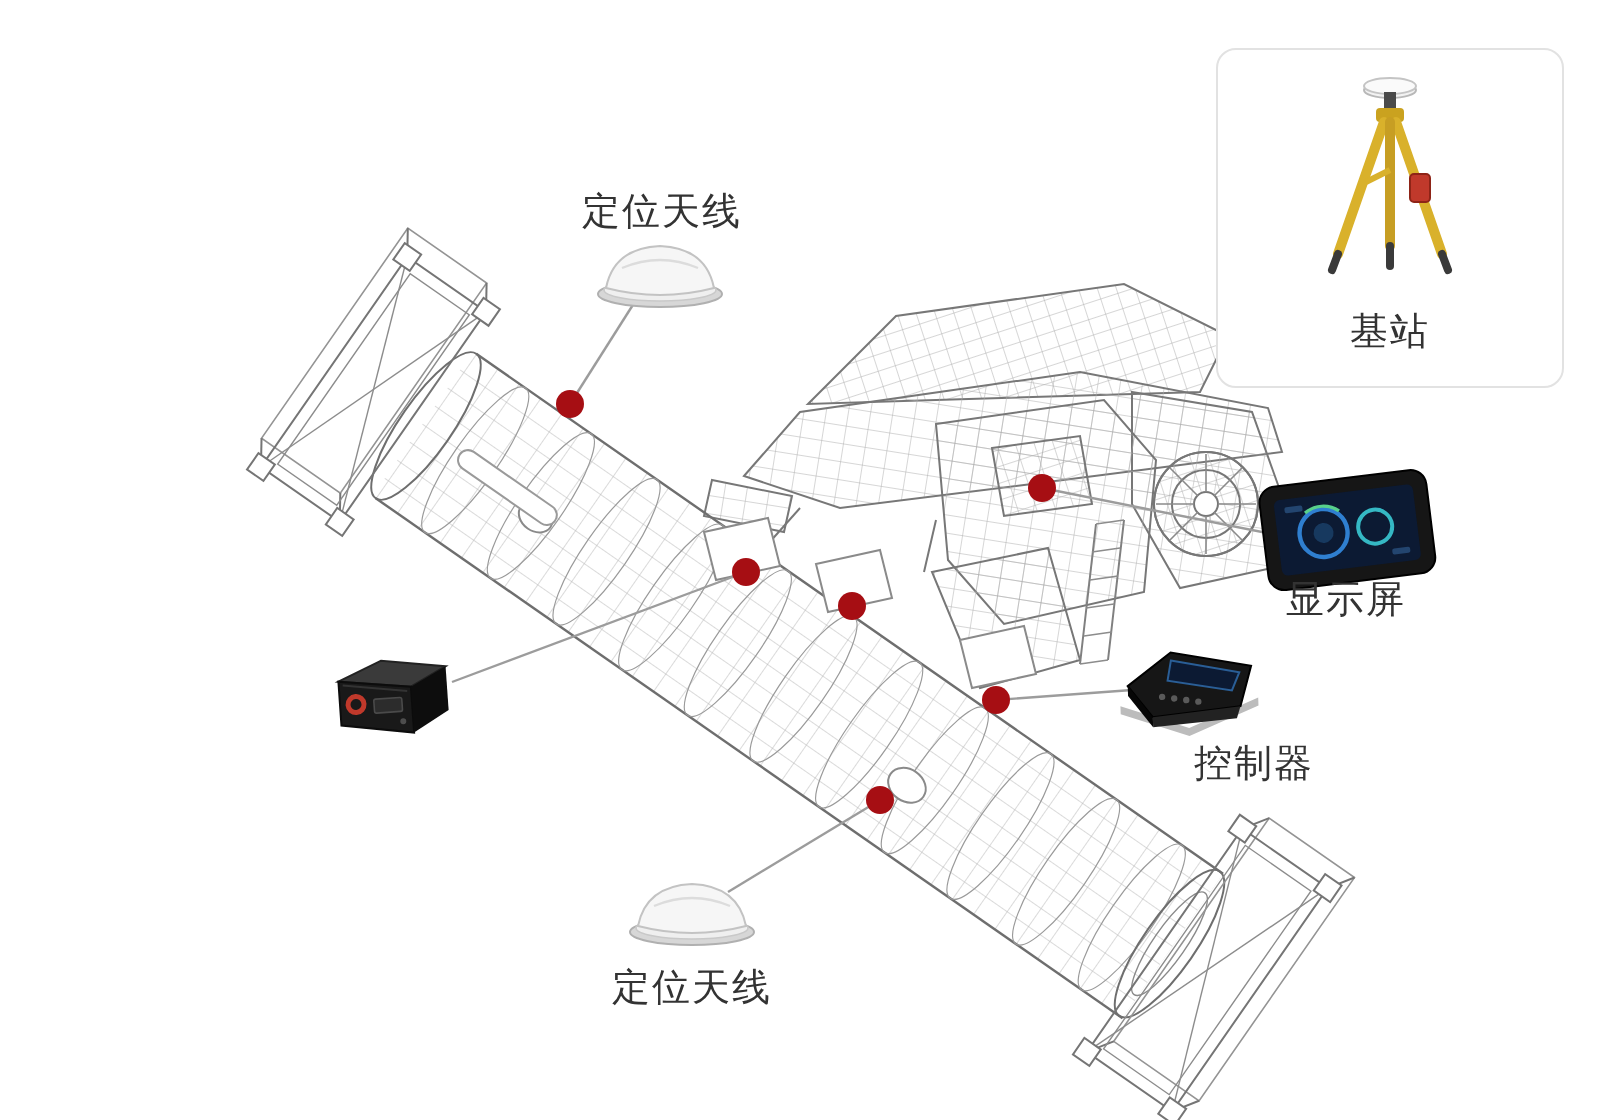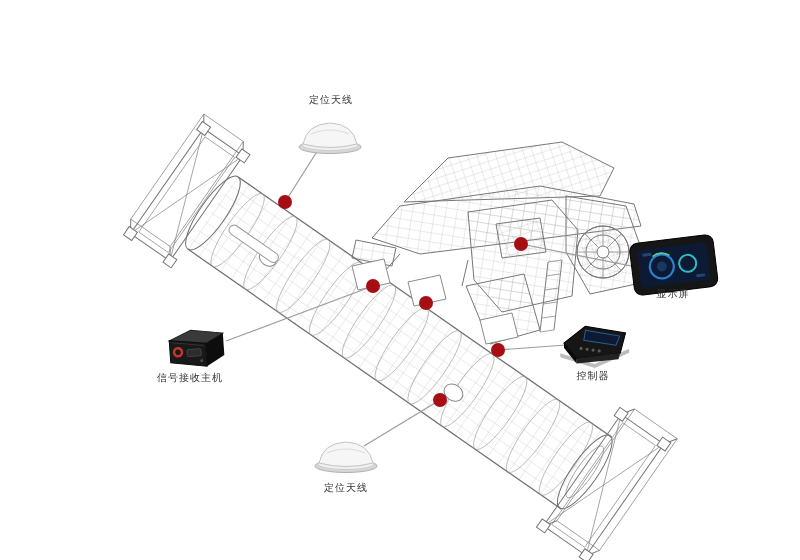--- a/index.html
+++ b/index.html
@@ -7,21 +7,21 @@
   body {
     font-family:"Liberation Sans","DejaVu Sans",sans-serif;
     background:#ffffff;
   }
   .canvas { position:relative; width:800px; height:560px; background:#fff; overflow:hidden; }
   .layer { position:absolute; left:0; top:0; }
   .device { position:absolute; }
   .diagram-label {
     position:absolute;
     transform:translateX(-50%);
-    font-size:10px;
+    font-size:19px;
     letter-spacing:1px;
     color:var(--label-text,#333);
     white-space:nowrap;
   }
   .base-box {
     position:absolute; left:608px; top:24px; width:174px; height:170px;
     border:1px solid var(--box-border,#e2e2e2);
     border-radius:10px; background:#fff;
   }
   .base-box .tripod-wrap { position:absolute; left:50%; top:10px; transform:translateX(-50%); }
@@ -171,21 +171,20 @@
     <svg width="68" height="48" viewBox="0 0 68 48">
       <path d="M8 14 L30 5 L62 10 L44 19 Z" fill="#3a3a3a" stroke="#222222" stroke-width="1"></path>
       <path d="M8 14 L44 19 L44 42 L8 36 Z" fill="#191919" stroke="#0c0c0c" stroke-width="1"></path>
       <path d="M44 19 L62 10 L62 32 L44 42 Z" fill="#0d0d0d"></path>
       <circle cx="16" cy="26" r="4" fill="none" stroke="var(--accent-red,#c0392b)" stroke-width="2.5"></circle>
       <rect x="25" y="24" width="14" height="7" rx="1" fill="#2c2c2c" stroke="#4a4a4a" stroke-width="0.8"></rect>
       <circle cx="39" cy="36" r="1.5" fill="#4d4d4d"></circle>
       <path d="M10 16 L42 21" stroke="#333333" stroke-width="1"></path>
     </svg>
   </div>
-  <div class="diagram-label" style="left:190px; top:371px;">信号接收主机</div>
 
   <div class="device" style="left:630px; top:236px; transform:rotate(-7deg);">
     <svg width="88" height="58" viewBox="0 0 88 58">
       <rect x="2" y="3" width="84" height="52" rx="8" fill="var(--device-black,#161616)" stroke="#000000"></rect>
       <rect x="9" y="10" width="70" height="38" rx="3" fill="var(--screen-navy,#0c1a33)"></rect>
       <circle cx="32" cy="29" r="12" fill="none" stroke="var(--gauge-blue,#2f7fd0)" stroke-width="2.2"></circle>
       <circle cx="32" cy="29" r="5" fill="#17395f"></circle>
       <circle cx="58" cy="29" r="8.5" fill="none" stroke="var(--gauge-cyan,#35b8c4)" stroke-width="2"></circle>
       <path d="M24 18 A14 14 0 0 1 41 19" fill="none" stroke="#58d08b" stroke-width="1.6"></path>
       <rect x="14" y="14" width="9" height="3" rx="1" fill="#23456f"></rect>
@@ -200,16 +199,35 @@
       <path d="M10 22 L32 6 L72 14 L66 34 L22 38 Z" fill="var(--device-black,#161616)" stroke="#000000"></path>
       <path d="M10 22 L22 38 L22 43 L10 27 Z" fill="#060606"></path>
       <path d="M22 38 L66 34 L64 40 L22 43 Z" fill="#222222"></path>
       <path d="M32 10 L66 17 L62 26 L30 20 Z" fill="var(--screen-navy,#0c1a33)" stroke="#2a5e96" stroke-width="1"></path>
       <circle cx="27" cy="28" r="1.6" fill="#5a5a5a"></circle>
         <circle cx="33" cy="29" r="1.6" fill="#5a5a5a"></circle>
       <circle cx="39" cy="30" r="1.6" fill="#5a5a5a"></circle>
         <circle cx="45" cy="31" r="1.6" fill="#5a5a5a"></circle>
     </svg>
   </div>
-  <div class="diagram-label" style="left:593px; top:369px;">控制器</div>
-
+  <div class="diagram-label" style="left:627px; top:369px;">控制器</div>
+
+  <div class="base-box">
+    <div class="tripod-wrap">
+      <svg width="84" height="106" viewBox="0 0 84 106">
+        <ellipse cx="42" cy="10" rx="13" ry="4" fill="#f2f2f2" stroke="#b8b8b8"></ellipse>
+        <ellipse cx="42" cy="8" rx="13" ry="4" fill="#fafafa" stroke="#c4c4c4"></ellipse>
+        <rect x="39" y="11" width="6" height="8" fill="#4a4a4a"></rect>
+        <rect x="35" y="19" width="14" height="7" rx="2" fill="#caa21f"></rect>
+        <line x1="39" y1="26" x2="16" y2="92" stroke="var(--tripod-yellow,#d9b12b)" stroke-width="5" stroke-linecap="round"></line>
+        <line x1="45" y1="26" x2="68" y2="92" stroke="var(--tripod-yellow,#d9b12b)" stroke-width="5" stroke-linecap="round"></line>
+        <line x1="42" y1="26" x2="42" y2="88" stroke="#c79e23" stroke-width="5" stroke-linecap="round"></line>
+        <line x1="30" y1="56" x2="42" y2="50" stroke="var(--tripod-yellow,#d9b12b)" stroke-width="3"></line>
+        <line x1="16" y1="92" x2="13" y2="100" stroke="#3a3a3a" stroke-width="4" stroke-linecap="round"></line>
+        <line x1="68" y1="92" x2="71" y2="100" stroke="#3a3a3a" stroke-width="4" stroke-linecap="round"></line>
+        <line x1="42" y1="88" x2="42" y2="98" stroke="#3a3a3a" stroke-width="4" stroke-linecap="round"></line>
+        <rect x="52" y="52" width="10" height="14" rx="2" fill="var(--accent-red,#c0392b)" stroke="#8e2417"></rect>
+      </svg>
+    </div>
+    <div class="diagram-label">基站</div>
+  </div>
 
 </div>
 
 </body></html>

